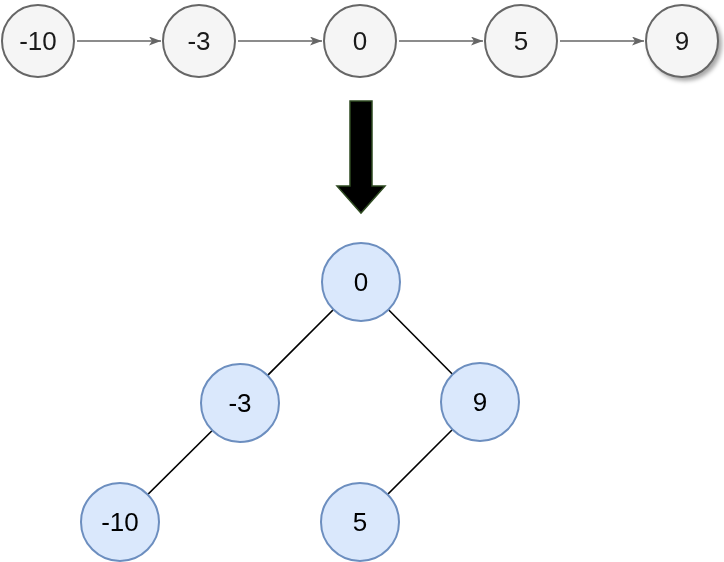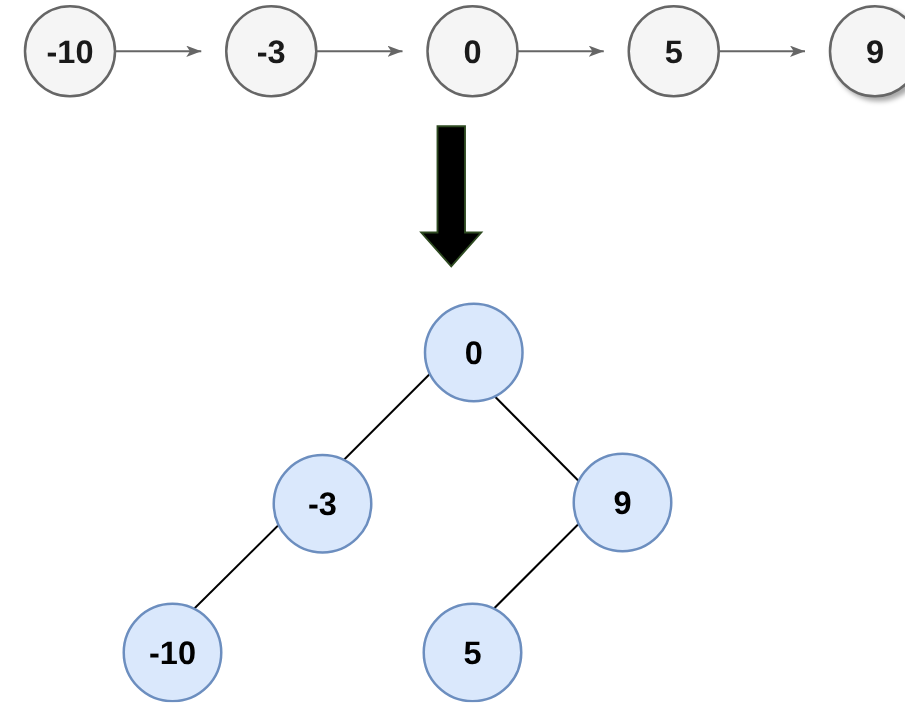--- a/index.html
+++ b/index.html
@@ -15,24 +15,23 @@
     position: absolute;
     left: 0; top: 0;
     width: 724px; height: 562px;
   }
   .node {
     position: absolute;
     border-radius: 50%;
     display: flex;
     align-items: center;
     justify-content: center;
-    font-weight: bold;
+    font-weight: normal;
     box-sizing: border-box;
     user-select: none;
-    margin-left: 18px;
   }
   .lnode {
     width: 74px; height: 74px;
     background: var(--list-node-fill, #f5f5f5);
     border: 2px solid var(--list-node-border, #666666);
     font-size: 26px;
     color: #1a1a1a;
   }
   .lnode.shadow {
     box-shadow: 3px 3px 4px rgba(0,0,0,0.35);

